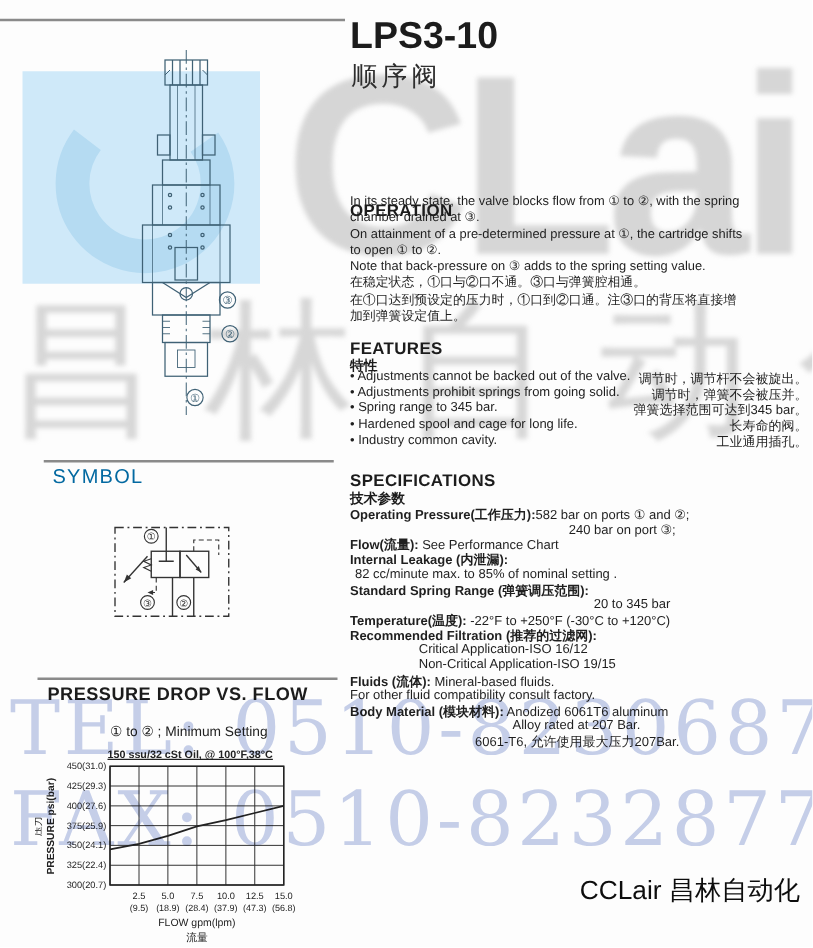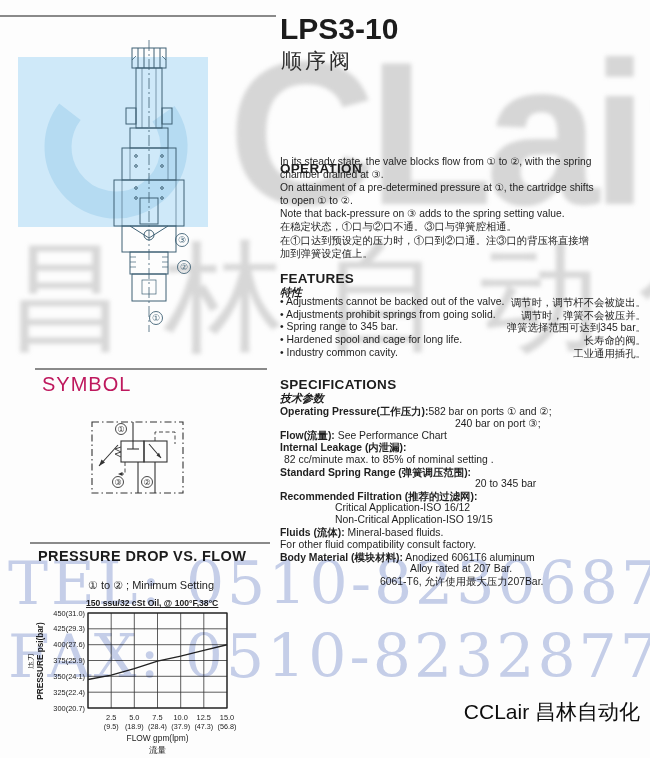--- a/index.html
+++ b/index.html
@@ -17,30 +17,30 @@
             color:rgba(148,164,214,0.52);white-space:nowrap;z-index:5;
             mix-blend-mode:multiply;pointer-events:none;line-height:1;}
   .wm-tel{left:8px;top:553px;}
   .wm-fax{left:8px;top:626px;}
   
   .rule{background:#8a8a8a;height:2px;z-index:2;}
   .h-big{font-size:30px;font-weight:bold;letter-spacing:0;}
   .h-cn{font-size:21px;letter-spacing:3px;color:#2e2e2e;}
   .h-sub{font-size:19px;line-height:24px;color:#222;white-space:pre;}
   .h-sec{font-size:13.5px;font-weight:bold;letter-spacing:.3px;}
-  .h-sec-cn{font-size:11px;font-weight:bold;font-style:italic;}
+  .h-sec-cn{font-size:11px;font-weight:bold;}
   .body-text{font-size:10.3px;line-height:13.1px;white-space:pre;color:#1f1f1f;}
   
   .feat-row{display:flex;justify-content:space-between;width:366px;height:12.7px;
             font-size:10.4px;color:#1f1f1f;}
   
   .spec-line{width:368px;height:12.15px;font-size:10.4px;white-space:nowrap;color:#1f1f1f;}
   .spec-line b{font-weight:bold;}
   
-  .sym-head{font-size:20px;letter-spacing:1px;color:#be185d;}
+  .sym-head{font-size:16px;letter-spacing:1px;color:#0369a1;}
   .chart-head{font-size:14.5px;font-weight:bold;letter-spacing:.4px;}
   .chart-sub{font-size:11px;color:#222;}
   .chart-cond{font-size:8.6px;font-weight:bold;text-decoration:underline;color:#222;
               white-space:nowrap;}
   .footer-logo{right:10px;top:698px;font-size:21px;font-weight:normal;color:#0d0d0d;z-index:6;}
   svg text{font-family:"Liberation Sans", sans-serif;}
   .z2{z-index:2;}
 </style>
 </head>
 <body>
@@ -192,20 +192,21 @@
   <div class="abs z2 h-sec" style="left:280px;top:377px;">SPECIFICATIONS</div>
   <div class="abs z2 h-sec-cn" style="left:280px;top:391px;">技术参数</div>
   <div class="abs z2" style="left:280px;top:405px;">
     <div class="spec-line"><b>Operating Pressure(工作压力):</b><span>582 bar on ports ① and ②;</span></div>
     <div class="spec-line" style="margin-left:175px;"><b></b><span>240 bar on port ③;</span></div>
     <div class="spec-line"><b>Flow(流量):</b><span> See Performance Chart</span></div>
     <div class="spec-line"><b>Internal Leakage (内泄漏):</b><span></span></div>
     <div class="spec-line" style="margin-left:4px;"><b></b><span>82 cc/minute max. to 85% of nominal setting .</span></div>
     <div class="spec-line"><b>Standard Spring Range (弹簧调压范围):</b><span></span></div>
     <div class="spec-line" style="margin-left:195px;"><b></b><span>20 to 345 bar</span></div>
+    <div class="spec-line"><b>Temperature(温度):</b><span> -22°F to +250°F (-30°C to +120°C)</span></div>
     <div class="spec-line"><b>Recommended Filtration (推荐的过滤网):</b><span></span></div>
     <div class="spec-line" style="margin-left:55px;"><b></b><span>Critical Application-ISO 16/12</span></div>
     <div class="spec-line" style="margin-left:55px;"><b></b><span>Non-Critical Application-ISO 19/15</span></div>
     <div class="spec-line"><b>Fluids (流体):</b><span> Mineral-based fluids.</span></div>
     <div class="spec-line"><b></b><span>For other fluid compatibility consult factory.</span></div>
     <div class="spec-line"><b>Body Material (模块材料):</b><span> Anodized 6061T6 aluminum</span></div>
     <div class="spec-line" style="margin-left:130px;"><b></b><span>Alloy rated at 207 Bar.</span></div>
     <div class="spec-line" style="margin-left:100px;"><b></b><span>6061-T6, 允许使用最大压力207Bar.</span></div>
   </div>
 

